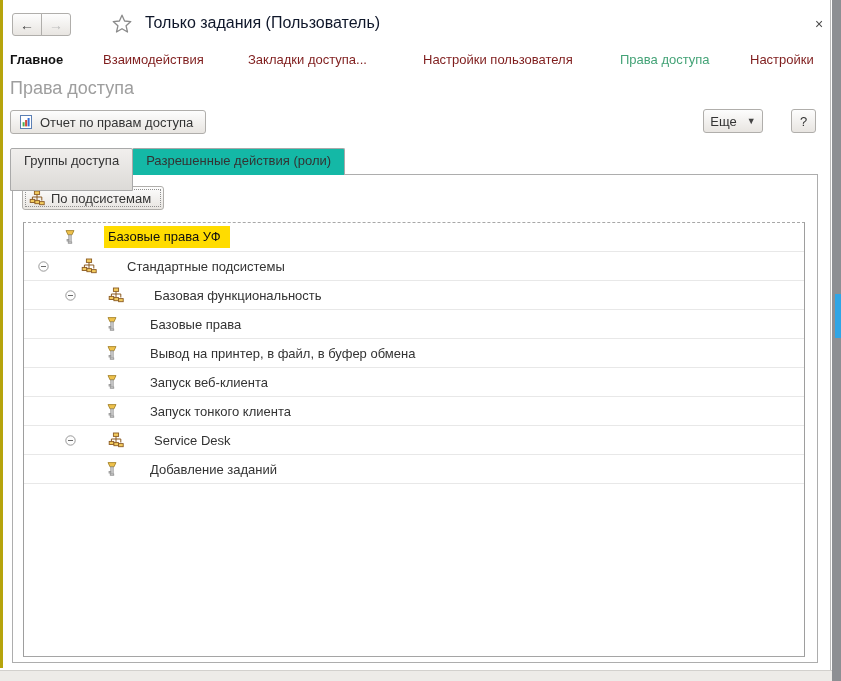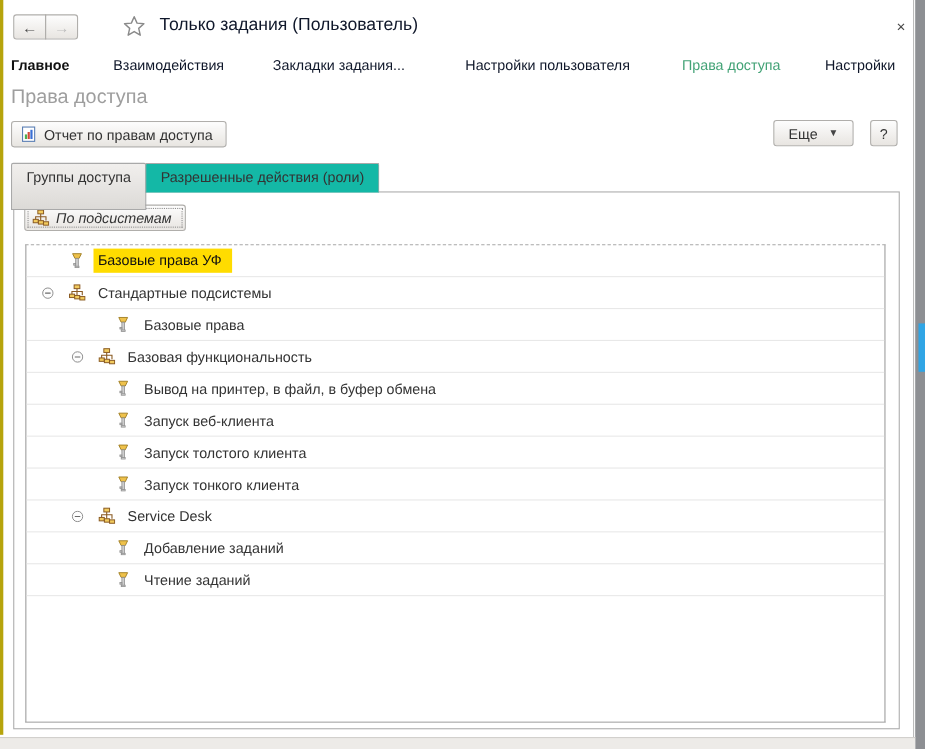--- a/index.html
+++ b/index.html
@@ -25,61 +25,61 @@
   }
   .hist .back{border-radius:3px 0 0 3px;color:#474747;}
   .hist .fwd{border-radius:0 3px 3px 0;margin-left:-1px;color:#bdbdbd;}
   .star{position:absolute;left:110px;top:12px;width:24px;height:24px;cursor:pointer;}
   .window-title{position:absolute;left:145px;top:14px;font-size:16px;color:#0f172a;}
   .close-btn{position:absolute;left:808px;top:12px;width:22px;height:22px;font-size:14px;
     color:#4a4a4a;text-align:center;line-height:22px;cursor:pointer;background:none;border:none;}
 
   
   .nav-row{position:absolute;left:0;top:52px;width:830px;height:20px;padding-left:16px;}
-  .nav-item{position:absolute;top:0;font-size:13px;color:#0f172a;cursor:pointer;white-space:nowrap;}
+  .nav-item{position:absolute;top:0;font-size:13px;color:#7f1d1d;cursor:pointer;white-space:nowrap;}
   .nav-item.bold{font-weight:bold;color:#111;}
   .nav-item.active{color:var(--accent);}
 
   .page-title{position:absolute;left:10px;top:78px;font-size:18px;color:#9e9e9e;}
 
   
   .btn{
     box-sizing:border-box;height:24px;border:1px solid #b0aeab;border-radius:3px;
     background:linear-gradient(#fdfdfd,#e8e5e1);font-size:13px;color:#333;
     display:inline-flex;align-items:center;justify-content:center;cursor:pointer;
     font-family:"Liberation Sans",sans-serif;
   }
   .report-btn{position:absolute;left:10px;top:110px;padding:0 12px 0 7px;gap:6px;}
-  .more-btn{position:absolute;left:703px;top:109px;width:73px;gap:10px;padding:0 8px;}
+  .more-btn{position:absolute;left:703px;top:109px;width:60px;gap:10px;padding:0 8px;}
   .help-btn{position:absolute;left:791px;top:109px;width:25px;}
   .caret{font-size:9px;color:#444;line-height:1;}
 
   
   .tabs{position:absolute;left:10px;top:148px;display:flex;z-index:3;}
   .tab{
     box-sizing:border-box;height:43px;line-height:24px;padding:0 13px;font-size:13px;color:#333;
     border:1px solid #a9a9a9;border-radius:2px 2px 0 0;cursor:pointer;
     background:linear-gradient(#f1efed,#dcdad7);
   }
   .tab + .tab{margin-left:-1px;}
   .tab.active{background:#14b8a6;height:27px;border-bottom:none;}
   .panel{position:absolute;left:12px;top:174px;width:806px;height:489px;
     box-sizing:border-box;border:1px solid #adadad;background:#fff;z-index:1;}
 
   .subsys-btn{position:absolute;left:22px;top:186px;padding:0 12px 0 6px;gap:6px;
-    outline:1px dotted #8f8f8f;outline-offset:-4px;font-style:italic;}
+    outline:1px dotted #8f8f8f;outline-offset:-4px;}
 
   
   .tree-table{
     position:absolute;left:23px;top:222px;width:782px;height:435px;box-sizing:border-box;
     border-left:1px solid #9e9e9e;border-right:1px solid #9e9e9e;border-bottom:1px solid #a5a5a5;
     border-top:1px dashed #a8a8a8;background:#fff;overflow:hidden;
   }
   .tree-row{height:29px;box-sizing:border-box;border-bottom:1px solid #e8e8e8;
-    display:flex;align-items:center;font-size:13px;color:#333;cursor:pointer;}
+    display:flex;align-items:center;font-size:13px;color:#333;cursor:pointer;gap:19px;}
   .tree-row span{display:inline-flex;align-items:center;}
   .exp{width:11px;height:11px;flex:none;}
   .tree-icon{width:16px;height:16px;flex:none;}
   .tree-label{white-space:nowrap;}
   .tree-label.hl{background:var(--hl);color:#111;padding:3px 9px 4px 4px;}
 </style>
 </head>
 <body style="--accent: #44a377; --hl: #ffdc00;">
 
 <div class="left-stripe" style="background: rgb(182, 164, 12);"></div>
@@ -100,21 +100,21 @@
   <svg width="24" height="24" viewBox="0 0 24 24">
     <path d="M12 3.2 L14.6 9 L20.8 9.6 L16.1 13.8 L17.5 20 L12 16.7 L6.5 20 L7.9 13.8 L3.2 9.6 L9.4 9 Z" fill="#ffffff" stroke="#8a8a8a" stroke-width="1.3" stroke-linejoin="round"></path>
   </svg>
 </div>
 <div class="window-title">Только задания (Пользователь)</div>
 <button class="close-btn">×</button>
 
 <div class="nav-row">
     <span class="nav-item bold" style="left: 10px;">Главное</span>
     <span class="nav-item" style="left: 103px;">Взаимодействия</span>
-    <span class="nav-item" style="left: 248px;">Закладки задания...</span>
+    <span class="nav-item" style="left: 248px;">Закладки доступа...</span>
     <span class="nav-item" style="left: 423px;">Настройки пользователя</span>
     <span class="nav-item active" style="left: 620px;">Права доступа</span>
     <span class="nav-item" style="left: 750px;">Настройки</span>
   </div>
 
 <div class="page-title">Права доступа</div>
 
 <button class="btn report-btn">
   <span class="tree-icon">
     <svg width="16" height="16" viewBox="0 0 16 16">
@@ -173,31 +173,20 @@
           <path d="M8 4.5 V7 M3.4 10 V7 h9.4 v3.5 M8 7 v3.5" fill="none" stroke="#8a5a22" stroke-width="1"></path>
           <rect x="5.4" y="1" width="5.2" height="3.4" fill="#f2cb5e" stroke="#8a5a22" stroke-width="0.9"></rect>
           <rect x="1.2" y="9.4" width="4.6" height="3.1" fill="#f2cb5e" stroke="#8a5a22" stroke-width="0.9"></rect>
           <rect x="5.9" y="10.6" width="4.6" height="3.1" fill="#f2cb5e" stroke="#8a5a22" stroke-width="0.9"></rect>
           <rect x="10.6" y="11.6" width="4.6" height="3.1" fill="#f2cb5e" stroke="#8a5a22" stroke-width="0.9"></rect>
         </svg>
       </span>
       <span class="tree-label" style="margin-left: 11px;">Стандартные подсистемы</span>
     </div>
     <div class="tree-row">
-      <span class="tree-icon" style="margin-left: 80px;">
-        <svg width="16" height="16" viewBox="0 0 16 16">
-          <path d="M4 1.6 h8 l-2.1 4.3 h-3.8 z" fill="#eec14b" stroke="#9c7a1e" stroke-width="0.8" stroke-linejoin="round"></path>
-          <rect x="6.8" y="5.9" width="2.4" height="7.6" fill="#cdcdcd" stroke="#8e8e8e" stroke-width="0.7"></rect>
-          <rect x="5" y="10.6" width="1.8" height="1.5" fill="#c4c4c4" stroke="#8e8e8e" stroke-width="0.7"></rect>
-          <rect x="6.2" y="13" width="3.6" height="1.3" fill="#d8d8d8" stroke="#8e8e8e" stroke-width="0.7"></rect>
-        </svg>
-      </span>
-      <span class="tree-label" style="margin-left: 11px;">Базовые права</span>
-    </div>
-    <div class="tree-row">
       <span class="exp" style="margin-left: 41px;">
         <svg width="11" height="11" viewBox="0 0 11 11">
           <circle cx="5.5" cy="5.5" r="4.7" fill="#fdfdfd" stroke="#8d8d8d" stroke-width="0.9"></circle>
           <line x1="3" y1="5.5" x2="8" y2="5.5" stroke="#6a6a6a" stroke-width="1"></line>
         </svg>
       </span>
       <span class="tree-icon" style="margin-left: 13px;">
         <svg width="16" height="16" viewBox="0 0 16 16">
           <path d="M8 4.5 V7 M3.4 10 V7 h9.4 v3.5 M8 7 v3.5" fill="none" stroke="#8a5a22" stroke-width="1"></path>
           <rect x="5.4" y="1" width="5.2" height="3.4" fill="#f2cb5e" stroke="#8a5a22" stroke-width="0.9"></rect>
@@ -210,43 +199,43 @@
     </div>
     <div class="tree-row">
       <span class="tree-icon" style="margin-left: 80px;">
         <svg width="16" height="16" viewBox="0 0 16 16">
           <path d="M4 1.6 h8 l-2.1 4.3 h-3.8 z" fill="#eec14b" stroke="#9c7a1e" stroke-width="0.8" stroke-linejoin="round"></path>
           <rect x="6.8" y="5.9" width="2.4" height="7.6" fill="#cdcdcd" stroke="#8e8e8e" stroke-width="0.7"></rect>
           <rect x="5" y="10.6" width="1.8" height="1.5" fill="#c4c4c4" stroke="#8e8e8e" stroke-width="0.7"></rect>
           <rect x="6.2" y="13" width="3.6" height="1.3" fill="#d8d8d8" stroke="#8e8e8e" stroke-width="0.7"></rect>
         </svg>
       </span>
+      <span class="tree-label" style="margin-left: 11px;">Базовые права</span>
+    </div>
+    <div class="tree-row">
+      <span class="tree-icon" style="margin-left: 80px;">
+        <svg width="16" height="16" viewBox="0 0 16 16">
+          <path d="M4 1.6 h8 l-2.1 4.3 h-3.8 z" fill="#eec14b" stroke="#9c7a1e" stroke-width="0.8" stroke-linejoin="round"></path>
+          <rect x="6.8" y="5.9" width="2.4" height="7.6" fill="#cdcdcd" stroke="#8e8e8e" stroke-width="0.7"></rect>
+          <rect x="5" y="10.6" width="1.8" height="1.5" fill="#c4c4c4" stroke="#8e8e8e" stroke-width="0.7"></rect>
+          <rect x="6.2" y="13" width="3.6" height="1.3" fill="#d8d8d8" stroke="#8e8e8e" stroke-width="0.7"></rect>
+        </svg>
+      </span>
       <span class="tree-label" style="margin-left: 11px;">Вывод на принтер, в файл, в буфер обмена</span>
     </div>
     <div class="tree-row">
       <span class="tree-icon" style="margin-left: 80px;">
         <svg width="16" height="16" viewBox="0 0 16 16">
           <path d="M4 1.6 h8 l-2.1 4.3 h-3.8 z" fill="#eec14b" stroke="#9c7a1e" stroke-width="0.8" stroke-linejoin="round"></path>
           <rect x="6.8" y="5.9" width="2.4" height="7.6" fill="#cdcdcd" stroke="#8e8e8e" stroke-width="0.7"></rect>
           <rect x="5" y="10.6" width="1.8" height="1.5" fill="#c4c4c4" stroke="#8e8e8e" stroke-width="0.7"></rect>
           <rect x="6.2" y="13" width="3.6" height="1.3" fill="#d8d8d8" stroke="#8e8e8e" stroke-width="0.7"></rect>
         </svg>
       </span>
       <span class="tree-label" style="margin-left: 11px;">Запуск веб-клиента</span>
-    </div>
-    <div class="tree-row">
-      <span class="tree-icon" style="margin-left: 80px;">
-        <svg width="16" height="16" viewBox="0 0 16 16">
-          <path d="M4 1.6 h8 l-2.1 4.3 h-3.8 z" fill="#eec14b" stroke="#9c7a1e" stroke-width="0.8" stroke-linejoin="round"></path>
-          <rect x="6.8" y="5.9" width="2.4" height="7.6" fill="#cdcdcd" stroke="#8e8e8e" stroke-width="0.7"></rect>
-          <rect x="5" y="10.6" width="1.8" height="1.5" fill="#c4c4c4" stroke="#8e8e8e" stroke-width="0.7"></rect>
-          <rect x="6.2" y="13" width="3.6" height="1.3" fill="#d8d8d8" stroke="#8e8e8e" stroke-width="0.7"></rect>
-        </svg>
-      </span>
-      <span class="tree-label" style="margin-left: 11px;">Запуск толстого клиента</span>
     </div>
     <div class="tree-row">
       <span class="tree-icon" style="margin-left: 80px;">
         <svg width="16" height="16" viewBox="0 0 16 16">
           <path d="M4 1.6 h8 l-2.1 4.3 h-3.8 z" fill="#eec14b" stroke="#9c7a1e" stroke-width="0.8" stroke-linejoin="round"></path>
           <rect x="6.8" y="5.9" width="2.4" height="7.6" fill="#cdcdcd" stroke="#8e8e8e" stroke-width="0.7"></rect>
           <rect x="5" y="10.6" width="1.8" height="1.5" fill="#c4c4c4" stroke="#8e8e8e" stroke-width="0.7"></rect>
           <rect x="6.2" y="13" width="3.6" height="1.3" fill="#d8d8d8" stroke="#8e8e8e" stroke-width="0.7"></rect>
         </svg>
       </span>
@@ -274,24 +263,13 @@
       <span class="tree-icon" style="margin-left: 80px;">
         <svg width="16" height="16" viewBox="0 0 16 16">
           <path d="M4 1.6 h8 l-2.1 4.3 h-3.8 z" fill="#eec14b" stroke="#9c7a1e" stroke-width="0.8" stroke-linejoin="round"></path>
           <rect x="6.8" y="5.9" width="2.4" height="7.6" fill="#cdcdcd" stroke="#8e8e8e" stroke-width="0.7"></rect>
           <rect x="5" y="10.6" width="1.8" height="1.5" fill="#c4c4c4" stroke="#8e8e8e" stroke-width="0.7"></rect>
           <rect x="6.2" y="13" width="3.6" height="1.3" fill="#d8d8d8" stroke="#8e8e8e" stroke-width="0.7"></rect>
         </svg>
       </span>
       <span class="tree-label" style="margin-left: 11px;">Добавление заданий</span>
     </div>
-    <div class="tree-row">
-      <span class="tree-icon" style="margin-left: 80px;">
-        <svg width="16" height="16" viewBox="0 0 16 16">
-          <path d="M4 1.6 h8 l-2.1 4.3 h-3.8 z" fill="#eec14b" stroke="#9c7a1e" stroke-width="0.8" stroke-linejoin="round"></path>
-          <rect x="6.8" y="5.9" width="2.4" height="7.6" fill="#cdcdcd" stroke="#8e8e8e" stroke-width="0.7"></rect>
-          <rect x="5" y="10.6" width="1.8" height="1.5" fill="#c4c4c4" stroke="#8e8e8e" stroke-width="0.7"></rect>
-          <rect x="6.2" y="13" width="3.6" height="1.3" fill="#d8d8d8" stroke="#8e8e8e" stroke-width="0.7"></rect>
-        </svg>
-      </span>
-      <span class="tree-label" style="margin-left: 11px;">Чтение заданий</span>
-    </div>
   </div>
 
 </body></html>

